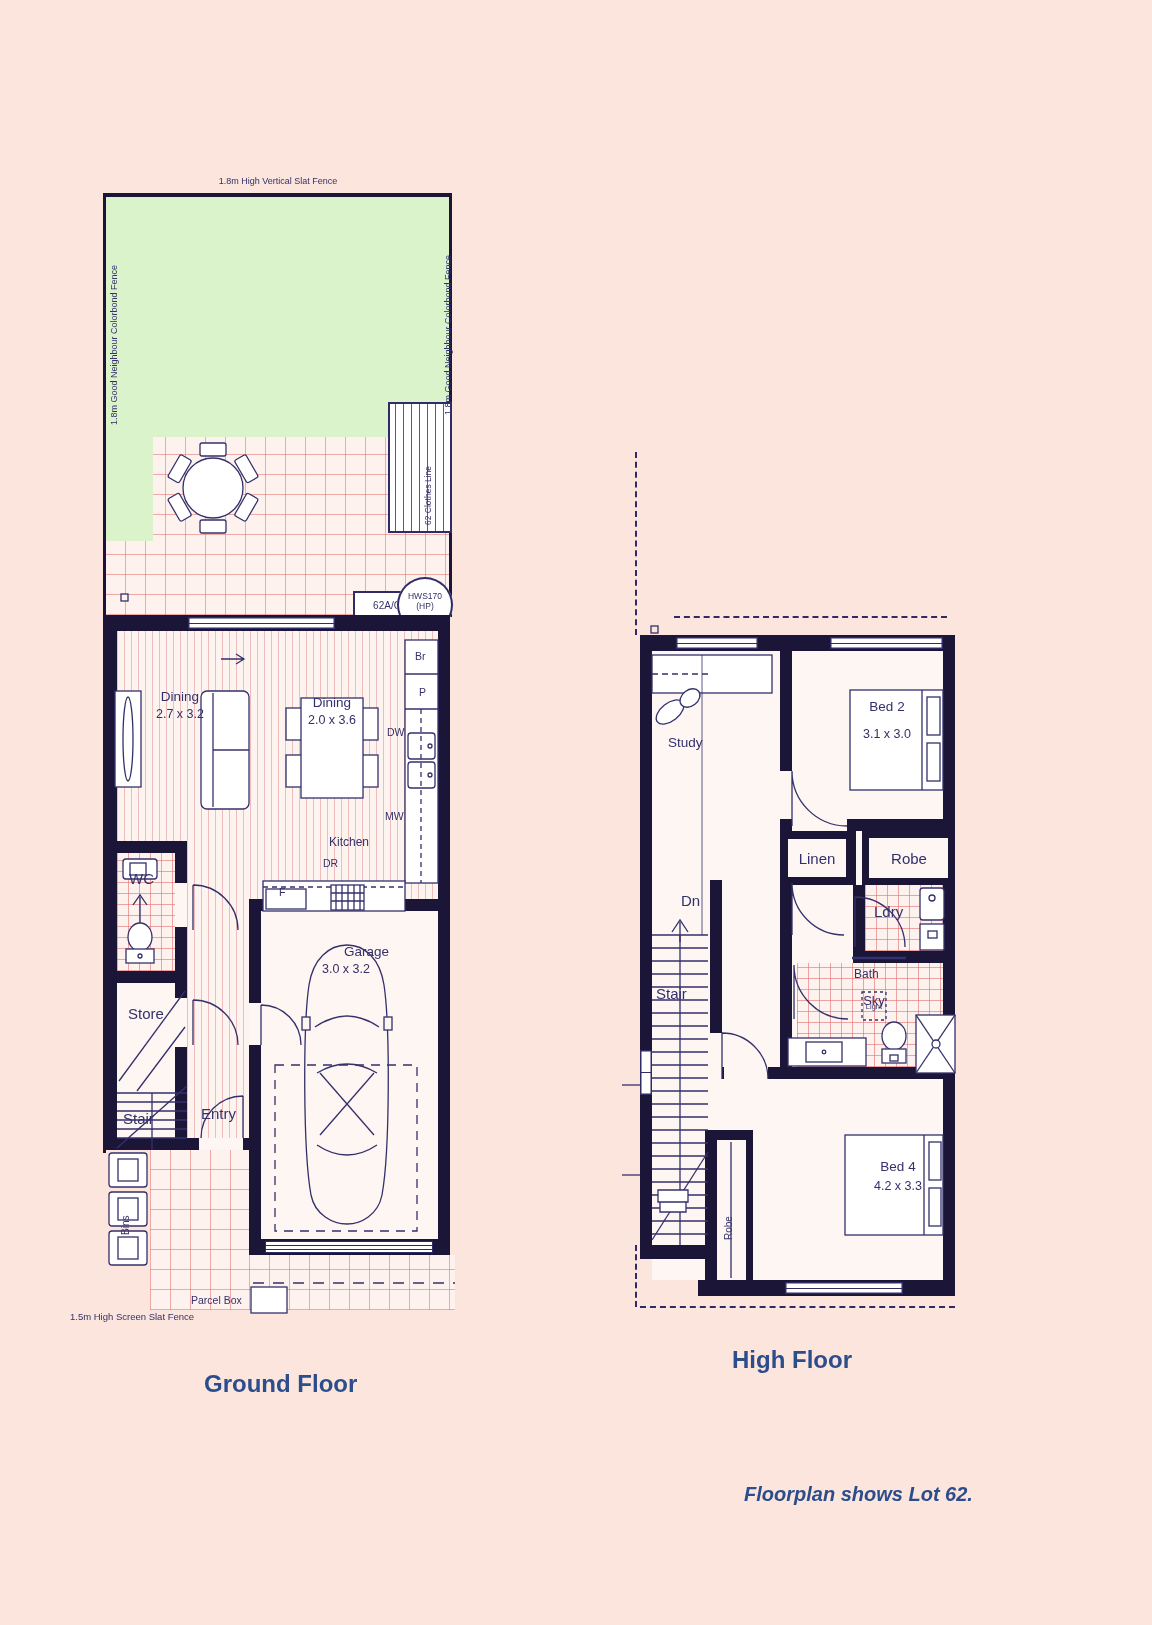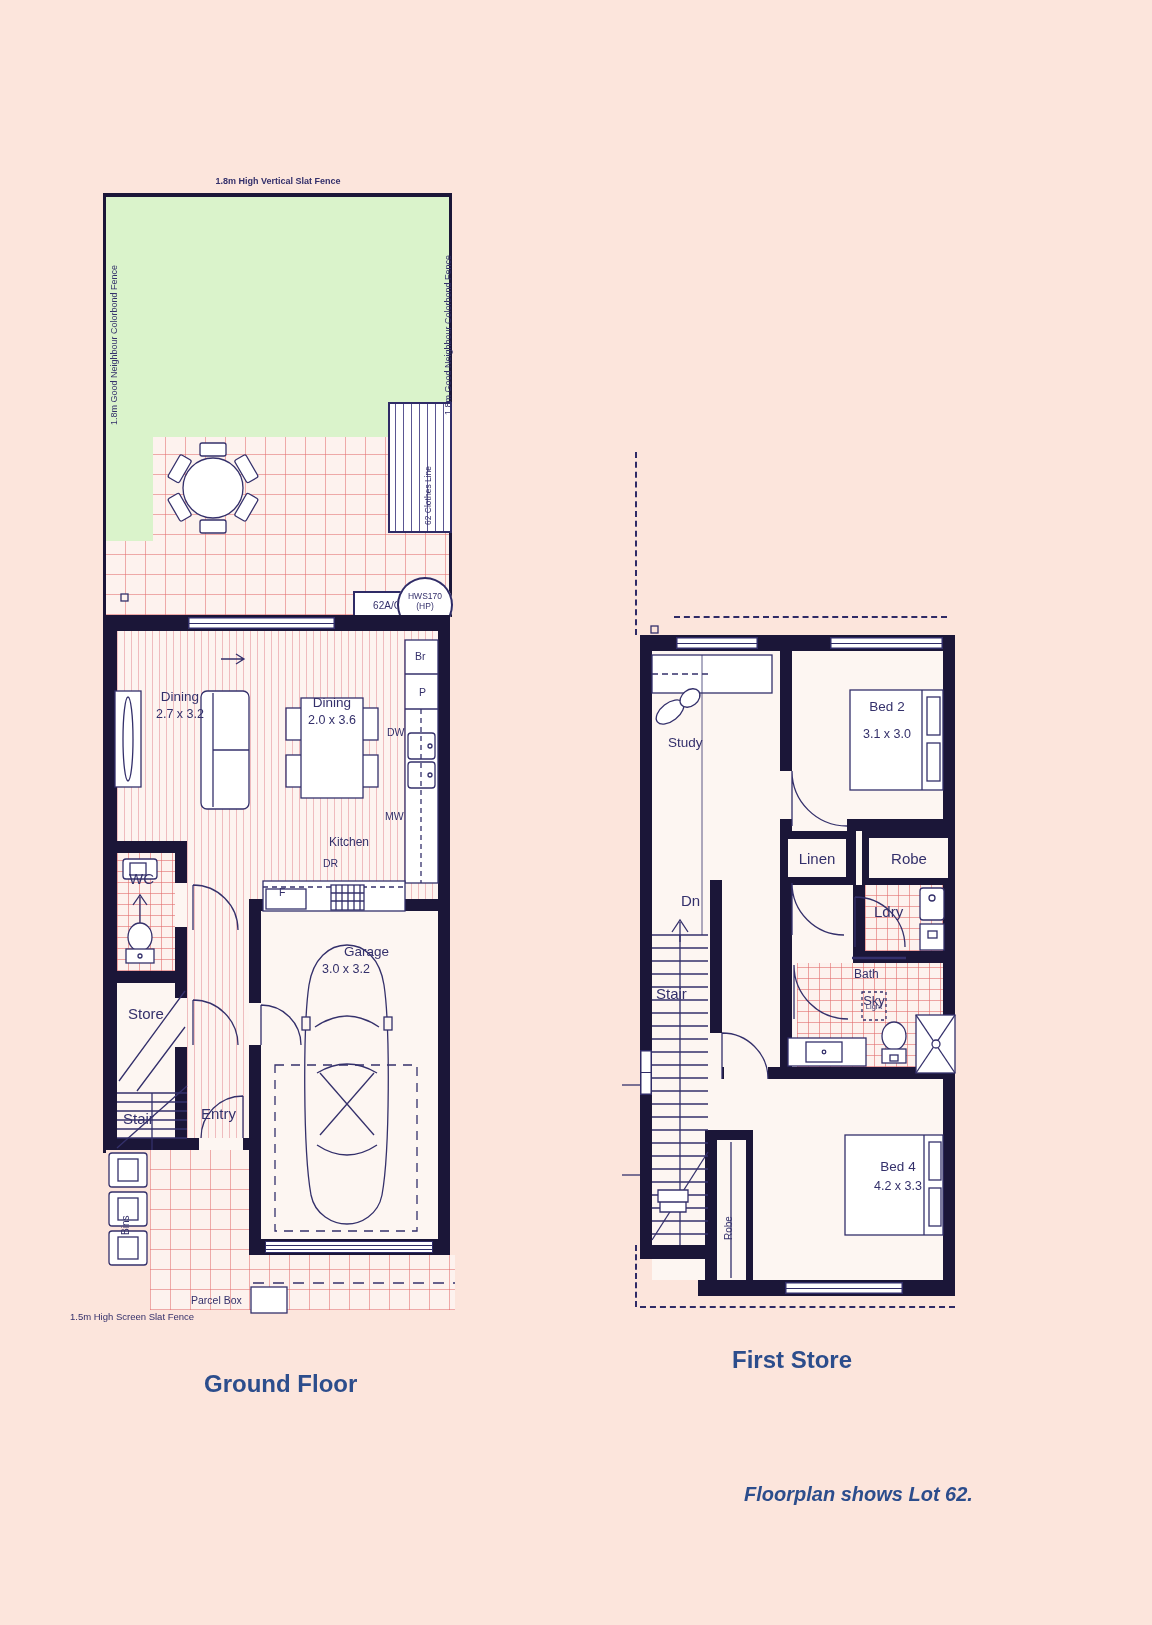--- a/index.html
+++ b/index.html
@@ -171,21 +171,21 @@
         <rect x="6" y="960" width="38" height="34" rx="3"></rect>
           <rect x="15" y="966" width="20" height="22"></rect>
         <rect x="6" y="999" width="38" height="34" rx="3"></rect>
           <rect x="15" y="1005" width="20" height="22"></rect>
         <rect x="6" y="1038" width="38" height="34" rx="3"></rect>
           <rect x="15" y="1044" width="20" height="22"></rect>
       </g>
       <rect x="148" y="1094" width="36" height="26" fill="#fff"></rect>
     </svg>
 
-    <div class="lbl ctr" style="left:60px;top:-16px;width:230px;font-size:9px;font-weight:bold;">1.8m High Vertical Slat Fence</div>
+    <div class="lbl ctr" style="left:60px;top:-16px;width:230px;font-size:9px;">1.8m High Vertical Slat Fence</div>
     <div class="vlbl" style="left:6px;top:232px;font-size:9px;">1.8m Good Neighbour Colorbond Fence</div>
     <div class="vlbl" style="left:340px;top:222px;font-size:9px;">1.8m Good Neighbour Colorbond Fence</div>
     <div class="lbl ctr room" style="left:42px;top:497px;width:70px;">Dining</div>
     <div class="lbl ctr dims" style="left:36px;top:515px;width:82px;">2.7 x 3.2</div>
     <div class="lbl ctr room" style="left:196px;top:503px;width:66px;">Dining</div>
     <div class="lbl ctr dims" style="left:192px;top:521px;width:74px;">2.0 x 3.6</div>
     <div class="lbl" style="left:312px;top:458px;font-size:10.5px;">Br</div>
     <div class="lbl" style="left:316px;top:494px;font-size:10.5px;">P</div>
     <div class="lbl" style="left:284px;top:534px;font-size:10.5px;">DW</div>
     <div class="lbl" style="left:282px;top:618px;font-size:10.5px;">MW</div>
@@ -317,15 +317,15 @@
     <div class="lbl ctr" style="left:252px;top:404px;width:24px;font-size:13px;">Sky</div>
     <div class="lbl ctr" style="left:252px;top:413px;width:24px;font-size:7.5px;">Light</div>
     <div class="lbl" style="left:55px;top:303px;margin-left:16px;">Dn</div>
     <div class="lbl" style="left:46px;top:396px;">Stair</div>
     <div class="vlbl" style="left:113px;top:650px;font-size:10px;">Robe</div>
     <div class="lbl ctr room" style="left:248px;top:570px;width:80px;">Bed 4</div>
     <div class="lbl ctr dims" style="left:244px;top:590px;width:88px;">4.2 x 3.3</div>
   </div>
 
   <div class="title" style="left:204px;top:1370px;text-align:right;">Ground Floor</div>
-  <div class="title" style="left:732px;top:1346px;">First Store</div>
+  <div class="title" style="left:732px;top:1346px;">High Floor</div>
   <div class="caption" style="left:744px;top:1483px;">Floorplan shows Lot 62.</div>
 </div>
 
 </body></html>

